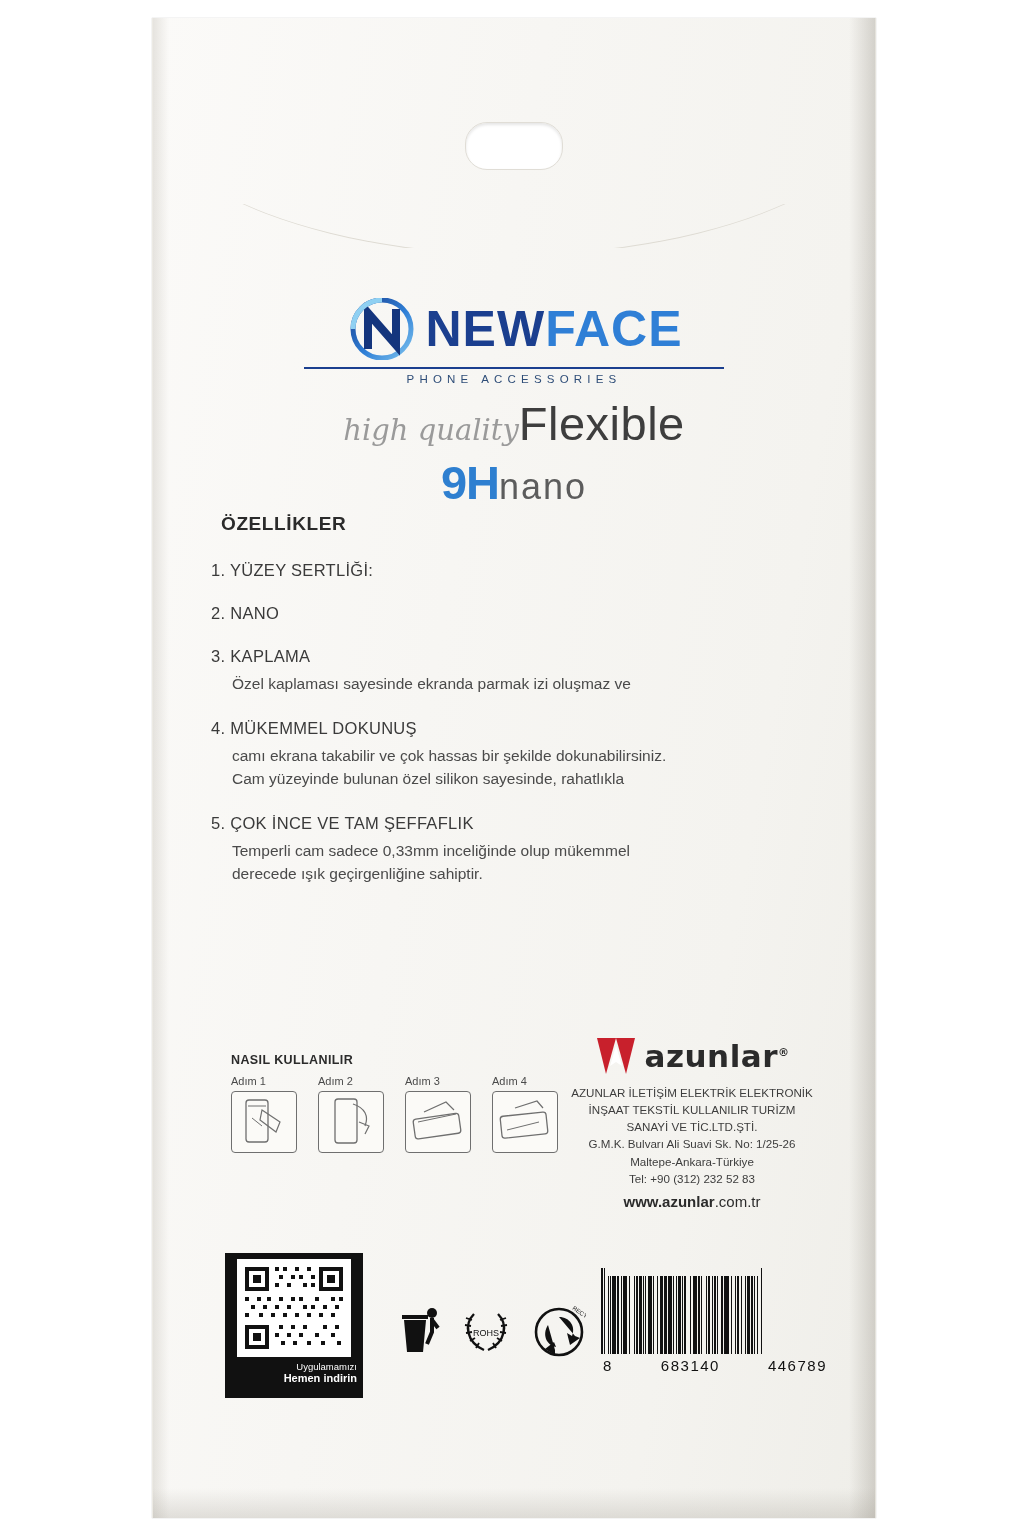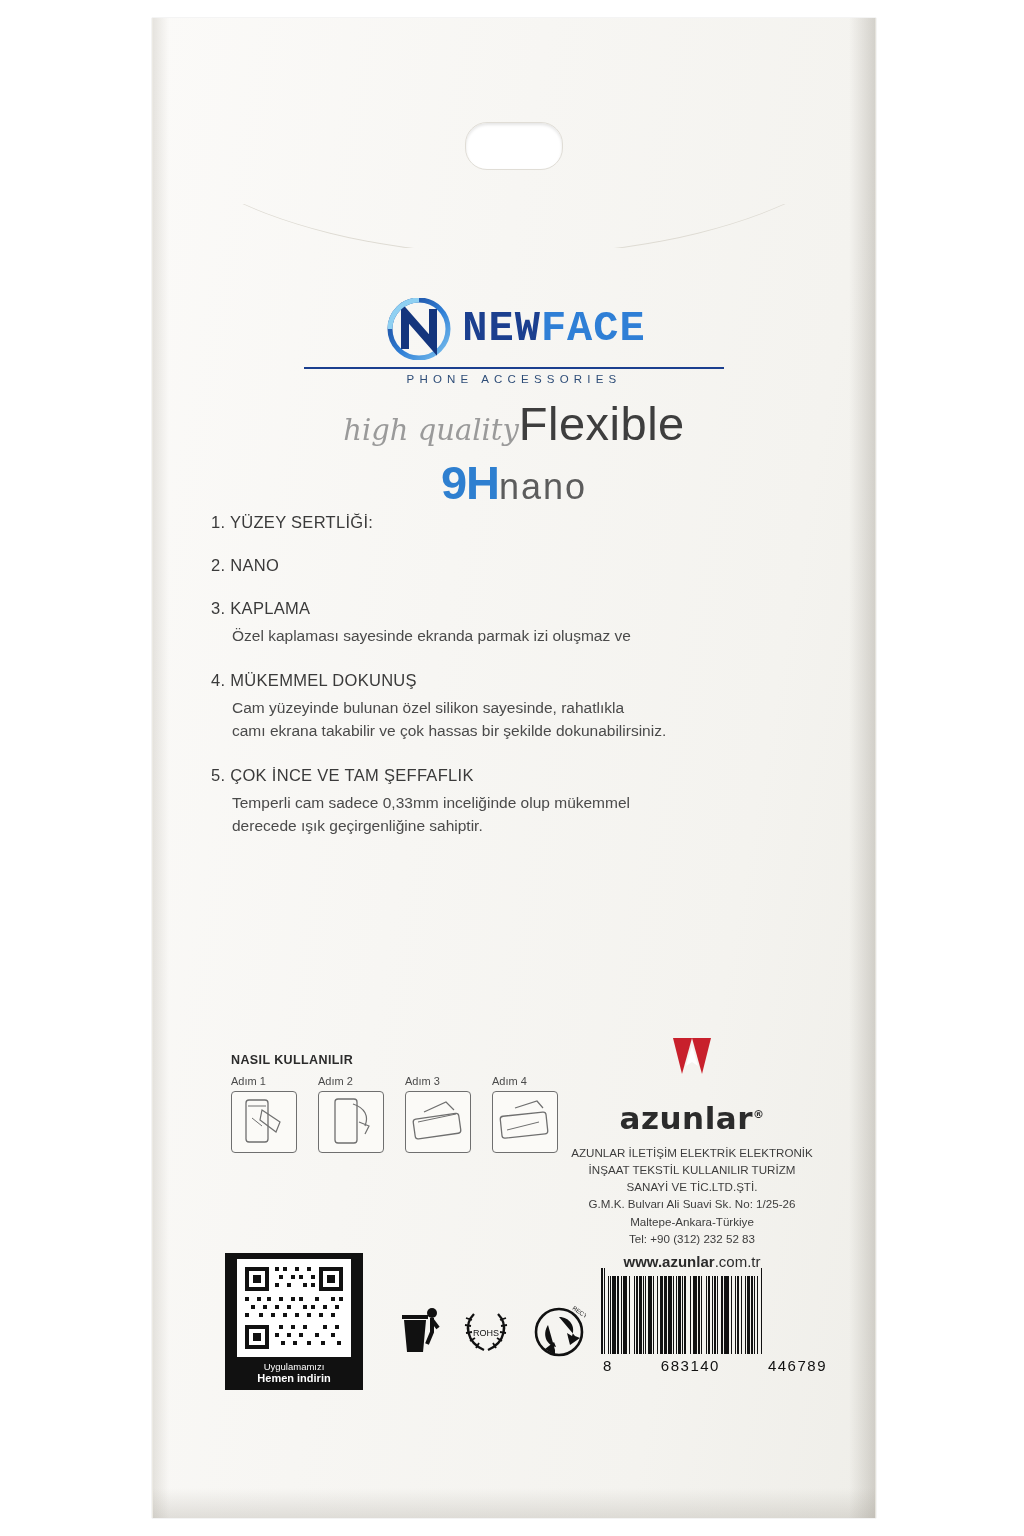--- a/index.html
+++ b/index.html
@@ -82,22 +82,22 @@
     left: 0; top: 280px; width: 100%;
     text-align: center;
   }
   .brand-row {
     display: inline-flex;
     align-items: center;
     gap: 6px;
   }
   .brand-mark { width: 74px; height: 62px; }
   .brand-word {
-    font-family: Liberation Mono, monospace;
-    font-size: 42px;
+    font-family: Liberation Sans, sans-serif;
+    font-size: 50px;
     font-weight: bold;
     letter-spacing: 1px;
     line-height: 1;
   }
   .brand-new { color: #1b3f8f; }
   .brand-face { color: #2f7fd6; }
   .brand-sub {
     margin-top: 4px;
     font-size: 11.5px;
     letter-spacing: 5.2px;
@@ -211,23 +211,22 @@
     position: absolute;
     left: 404px;
     top: 1018px;
     width: 270px;
     text-align: center;
   }
   .az-logo-row {
     display: flex;
     align-items: center;
     justify-content: center;
-    gap: 24px;
+    gap: 8px;
     margin-bottom: 8px;
-    flex-direction: column;
   }
   .az-mark { width: 42px; height: 40px; }
   .az-word {
     font-family: "DejaVu Sans", sans-serif;
     font-size: 31px;
     font-weight: bold;
     color: #2b2b2b;
     letter-spacing: .5px;
   }
   .az-word sup { font-size: 11px; vertical-align: super; }
@@ -243,22 +242,22 @@
   }
   .company-web b { font-weight: bold; }
 
   
   .qr-block {
     position: absolute;
     left: 72px;
     top: 1235px;
     width: 126px;
     background: #111;
-    padding: 6px 6px 4px 6px;
-    text-align: center;
+    padding: 6px 6px 12px 6px;
+    text-align: right;
   }
   .qr-canvas {
     width: 114px; height: 98px;
     background: #fff;
     position: relative;
     margin: 0 auto;
   }
   .qr-text1 { font-size: 9.5px; color: #fff; margin-top: 4px; }
   .qr-text2 { font-size: 11px; color: #fff; font-weight: bold; margin-bottom: 2px; }
 
@@ -337,20 +336,21 @@
   <div class="headline">
     <div class="hl-row1">
       <span class="hl-hq">high quality</span><span class="hl-flex">Flexible</span>
     </div>
     <div class="hl-row2">
       <span class="hl-9h">9H</span><span class="hl-nano">nano</span>
     </div>
   </div>
 
   <div class="features">
+    <div class="features-title">ÖZELLİKLER</div>
 
     <div class="feature">
       <div class="feature-head">
         <span>1.</span>
         <span>YÜZEY SERTLİĞİ:</span>
       </div>
     </div>
 
     <div class="feature">
       <div class="feature-head">
@@ -368,22 +368,22 @@
         <div>Özel kaplaması sayesinde ekranda parmak izi oluşmaz ve</div>
       </div>
     </div>
 
     <div class="feature">
       <div class="feature-head">
         <span>4.</span>
         <span>MÜKEMMEL DOKUNUŞ</span>
       </div>
       <div class="feature-body">
+        <div>camı ekrana takabilir ve çok hassas bir şekilde dokunabilirsiniz.</div>
         <div>Cam yüzeyinde bulunan özel silikon sayesinde,  rahatlıkla</div>
-        <div>camı ekrana takabilir ve çok hassas bir şekilde dokunabilirsiniz.</div>
       </div>
     </div>
 
     <div class="feature">
       <div class="feature-head">
         <span>5.</span>
         <span>ÇOK İNCE VE TAM ŞEFFAFLIK</span>
       </div>
       <div class="feature-body">
         <div>Temperli cam sadece 0,33mm inceliğinde olup mükemmel</div>

